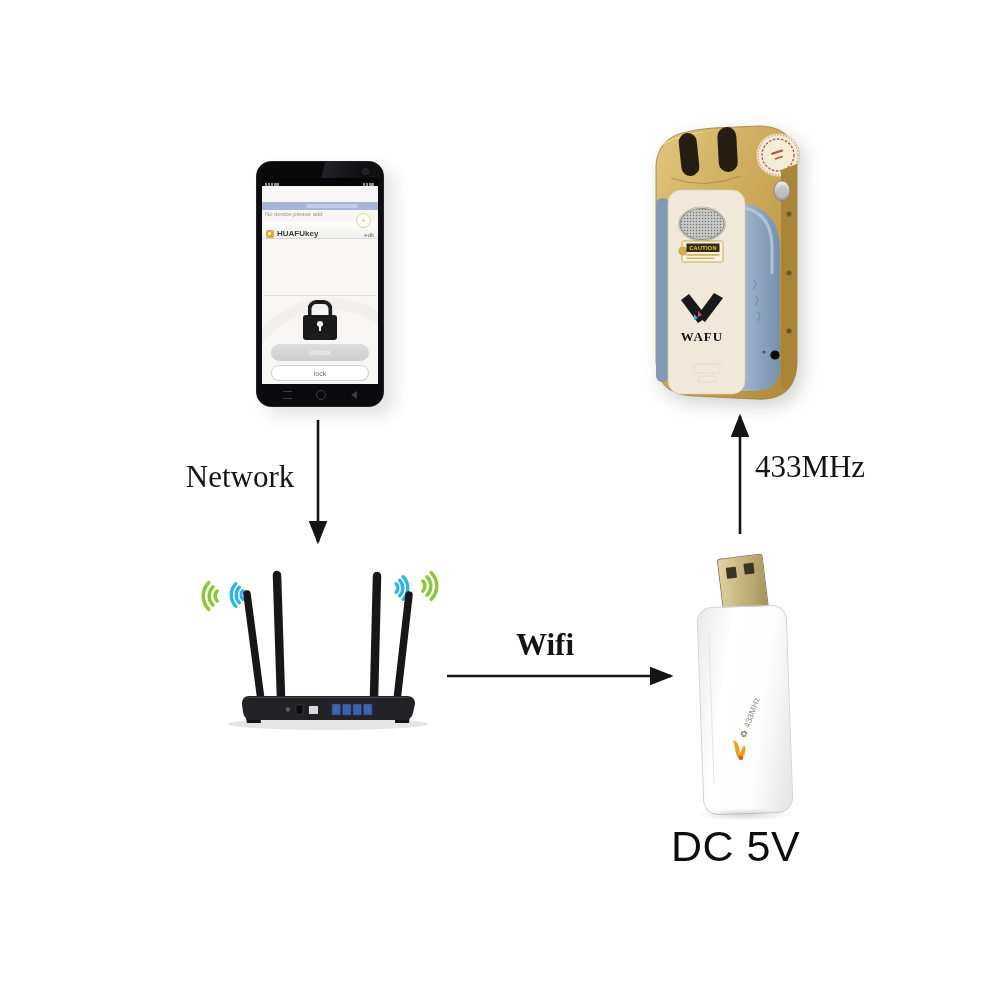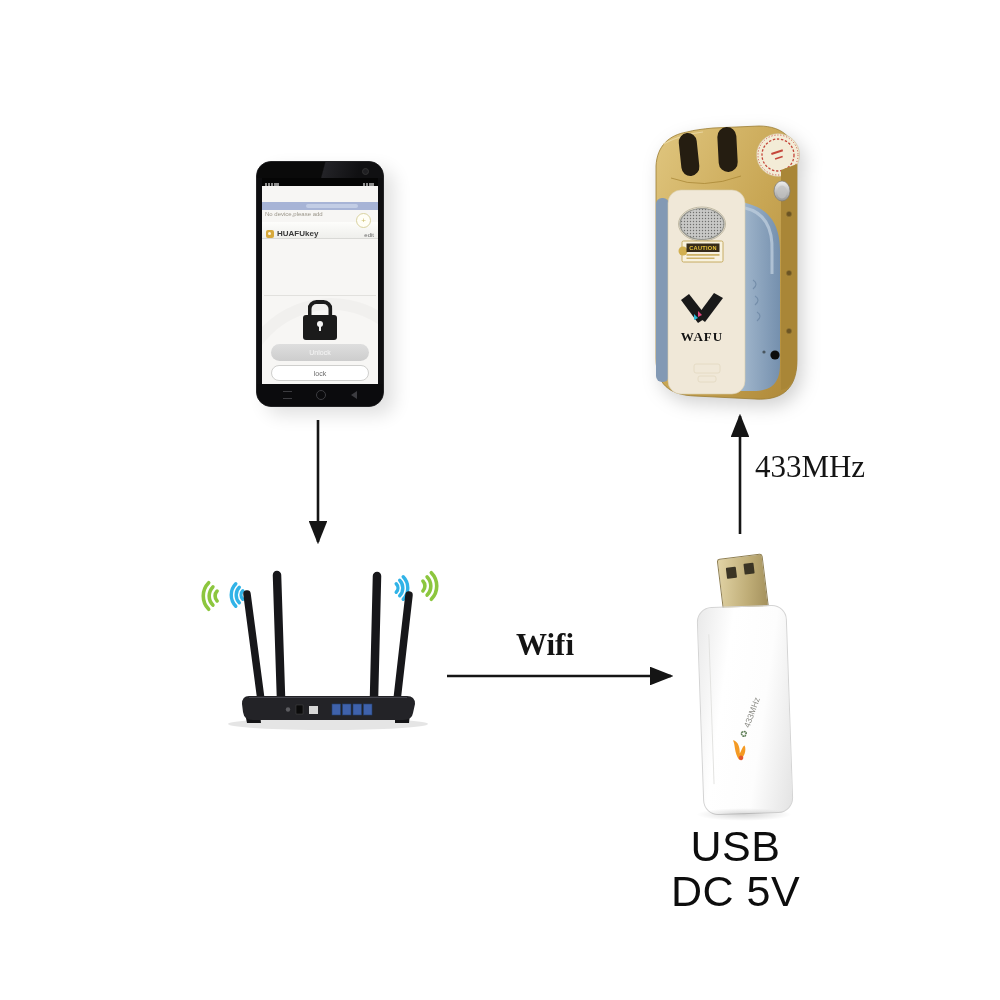--- a/index.html
+++ b/index.html
@@ -275,20 +275,20 @@
     <defs>
       <marker id="ah" viewBox="0 0 10 8" refX="9" refY="4" markerWidth="9" markerHeight="7.2" orient="auto-start-reverse" markerUnits="strokeWidth">
         <path d="M0,0 L10,4 L0,8 Z" fill="#151515"></path>
       </marker>
     </defs>
     <line x1="318" y1="420" x2="318" y2="542" stroke="#151515" stroke-width="2.6" marker-end="url(#ah)"></line>
     <line x1="447" y1="676" x2="671" y2="676" stroke="#151515" stroke-width="2.6" marker-end="url(#ah)"></line>
     <line x1="740" y1="534" x2="740" y2="416" stroke="#151515" stroke-width="2.6" marker-end="url(#ah)"></line>
   </svg>
 
+  <div class="conn-label lbl-network">Network</div>
   <div class="conn-label lbl-wifi">Wifi</div>
   <div class="conn-label lbl-rf">433MHz</div>
   <div class="power-label">
-    <div>USB</div>
     <div>DC 5V</div>
   </div>
 
 </div>
 
 </body></html>

